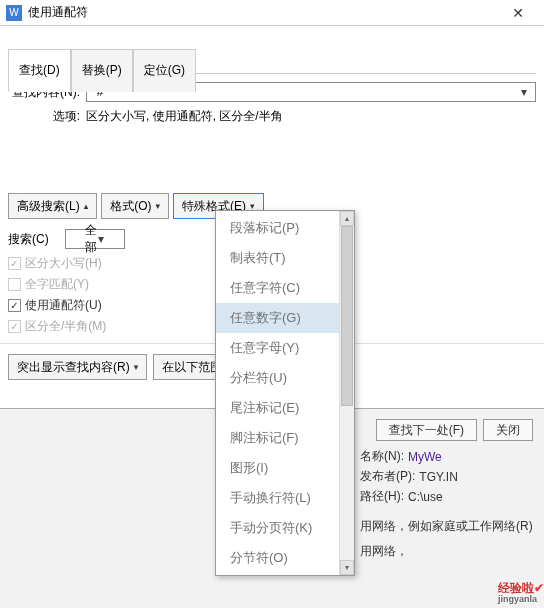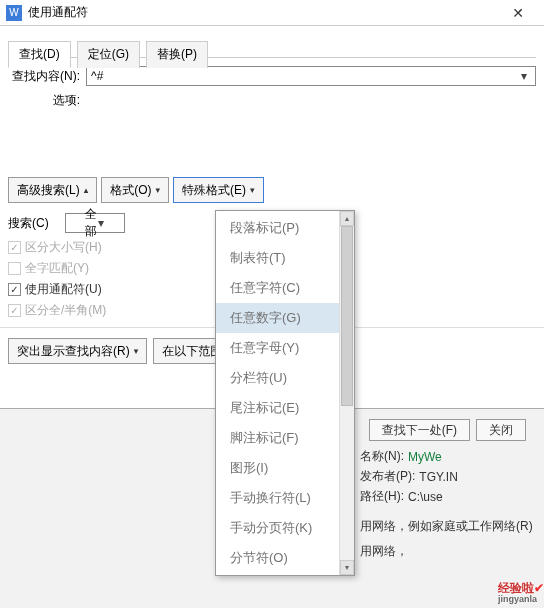--- a/index.html
+++ b/index.html
@@ -3,21 +3,21 @@
 <meta charset="utf-8">
 <style>
 *{box-sizing:border-box;margin:0;padding:0;font-family:"Microsoft YaHei","SimSun",sans-serif;font-size:12px}
 body{background:#fff;width:544px;height:608px;overflow:hidden;position:relative}
 .titlebar{height:26px;display:flex;align-items:center;padding:0 6px;border-bottom:1px solid #ccc}
 .app-icon{width:16px;height:16px;background:#3b7dd8;color:#fff;display:flex;align-items:center;justify-content:center;font-size:10px;margin-right:6px}
 .title{flex:1;color:#000}
 .close-x{width:40px;height:26px;display:flex;align-items:center;justify-content:center;font-size:14px;color:#333}
 .dialog-body{padding:4px 8px 0 8px}
 .tabs{display:flex;border-bottom:1px solid #ccc;margin-bottom:8px}
-.tab{padding:4px 10px;border:1px solid #ccc;border-bottom:none;background:#f4f4f4;margin-right:6px;position:relative;top:11px}
+.tab{padding:12px 10px;border:1px solid #ccc;border-bottom:none;background:#f4f4f4;margin-right:0;position:relative;top:19px}
 .tab.active{background:#fff;border-bottom:1px solid #fff}
 .row{display:flex;align-items:center;margin:6px 0}
 .lbl{width:78px;text-align:right;padding-right:6px}
 .fld{flex:1;display:flex;align-items:center}
 .input-combo{flex:1;height:20px;border:1px solid #888;display:flex;align-items:center;padding:0 4px;background:#fff}
 .combo-arrow{width:14px;text-align:center;color:#444}
 .opt-text{color:#000}
 .spacer{height:56px}
 .btnrow{display:flex;gap:4px;margin:6px 0 10px 0}
 .btn{height:22px;border:1px solid #999;background:#f5f5f5;padding:12px 8px;display:flex;align-items:center;gap:4px;white-space:nowrap}
@@ -25,25 +25,25 @@
 .search-line{display:flex;align-items:center;gap:16px;margin:6px 0}
 .search-combo{width:60px;height:20px;border:1px solid #888;display:flex;align-items:center;padding:0 19px;background:#fff;justify-content:space-between}
 .checks{margin:4px 0 8px 0}
 .chk{display:flex;align-items:center;gap:4px;margin:4px 0;color:#333}
 .chk.dis{color:#aaa}
 .chk-box{width:13px;height:13px;border:1px solid #888;display:flex;align-items:center;justify-content:center;font-size:10px;color:#333}
 .chk.dis .chk-box{border-color:#ccc;color:#aaa}
 .sep{height:1px;background:#ddd;margin:4px -8px}
 .bottom-btns{display:flex;gap:6px;padding:6px 0;}
 .hidden-panel{position:absolute;left:-6px;right:-6px;bottom:0;height:200px;border-top:1px solid #aaa;background:#f2f2f2;padding:6px 10px;font-size:11px;color:#333}
-.hp-row{display:flex;align-items:flex-end;gap:6px;margin:4px 14px}
+.hp-row{display:flex;align-items:flex-end;gap:6px;margin:4px 7px}
 .hp-btn{height:22px;border:1px solid #999;background:#f8f8f8;padding:0 12px;display:flex;align-items:center}
 .hp-right{position:absolute;right:0;top:36px;width:190px}
 .hp-prop{display:flex;gap:4px;margin:3px 0;align-items:center}
-.hp-link{color:#15803d}
+.hp-link{color:#4c1d95}
 .hp-icon{width:28px;height:26px;background:#ddd;border:1px solid #aaa;position:absolute;right:200px;top:36px}
 .watermark{position:absolute;right:6px;bottom:4px;color:#c33;font-weight:bold;font-size:14px;text-shadow:0 0 2px #fff}
 .watermark sub{font-size:9px;color:#666;display:block;margin-top:-3px}
 
 .dropdown{position:absolute;left:215px;top:210px;width:140px;background:#fff;border:1px solid #999;box-shadow:2px 2px 6px rgba(0,0,0,.25);padding:2px 0;z-index:10}
 .dd-item{padding:6px 14px;font-size:13px;color:#737373;white-space:nowrap}
 .dd-item.hl{background:#d8e6f2}
 .scrollbar{position:absolute;right:0;top:0;bottom:0;width:15px;background:#f0f0f0;border-left:1px solid #ddd}
 .sb-btn{height:15px;background:#e4e4e4;border:1px solid #ccc;display:flex;align-items:center;justify-content:center;font-size:8px;color:#666}
 .sb-thumb{position:absolute;top:15px;left:1px;right:1px;height:180px;background:#cfcfcf;border:1px solid #bbb}
@@ -54,37 +54,38 @@
 
 <div class="titlebar">
   <div class="app-icon">W</div>
   <div class="title">使用通配符</div>
   <div class="close-x">✕</div>
 </div>
 
 <div class="dialog-body">
   <div class="tabs">
     <div class="tab active">查找(D)</div>
+    <div class="tab">替换(P)</div>
     <div class="tab">定位(G)</div>
-    <div class="tab">替换(P)</div>
   </div>
 
   <div class="row">
     <div class="lbl">查找内容(N):</div>
     <div class="fld">
       <div class="input-combo">
         <span>^#</span>
         <span style="flex:1"></span>
         <span class="combo-arrow">▾</span>
       </div>
     </div>
   </div>
 
   <div class="row">
     <div class="lbl">选项:</div>
+    <div class="fld opt-text">区分大小写, 使用通配符, 区分全/半角</div>
   </div>
 
   <div class="spacer"></div>
 
   <div class="btnrow">
     <div class="btn">
         <span>高级搜索(L)</span>
         <span class="arr">▴</span>
       </div>
     <div class="btn">

